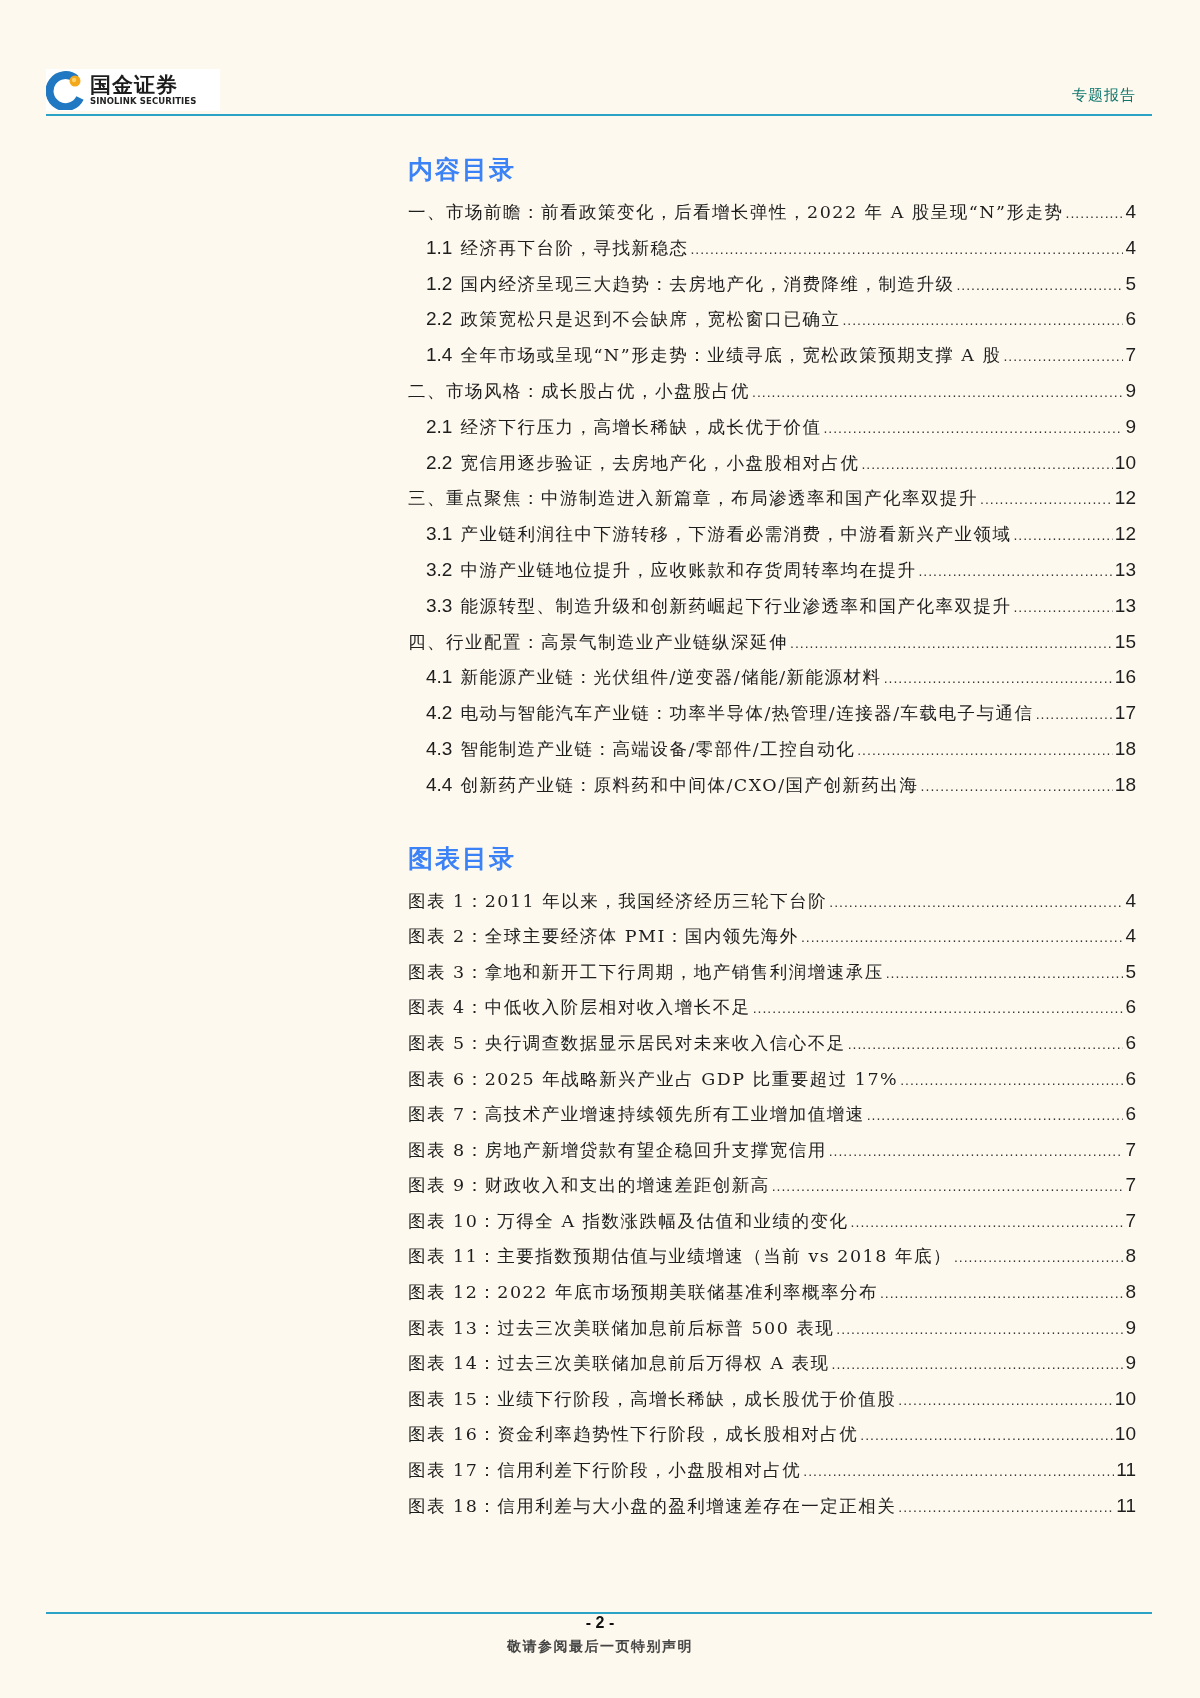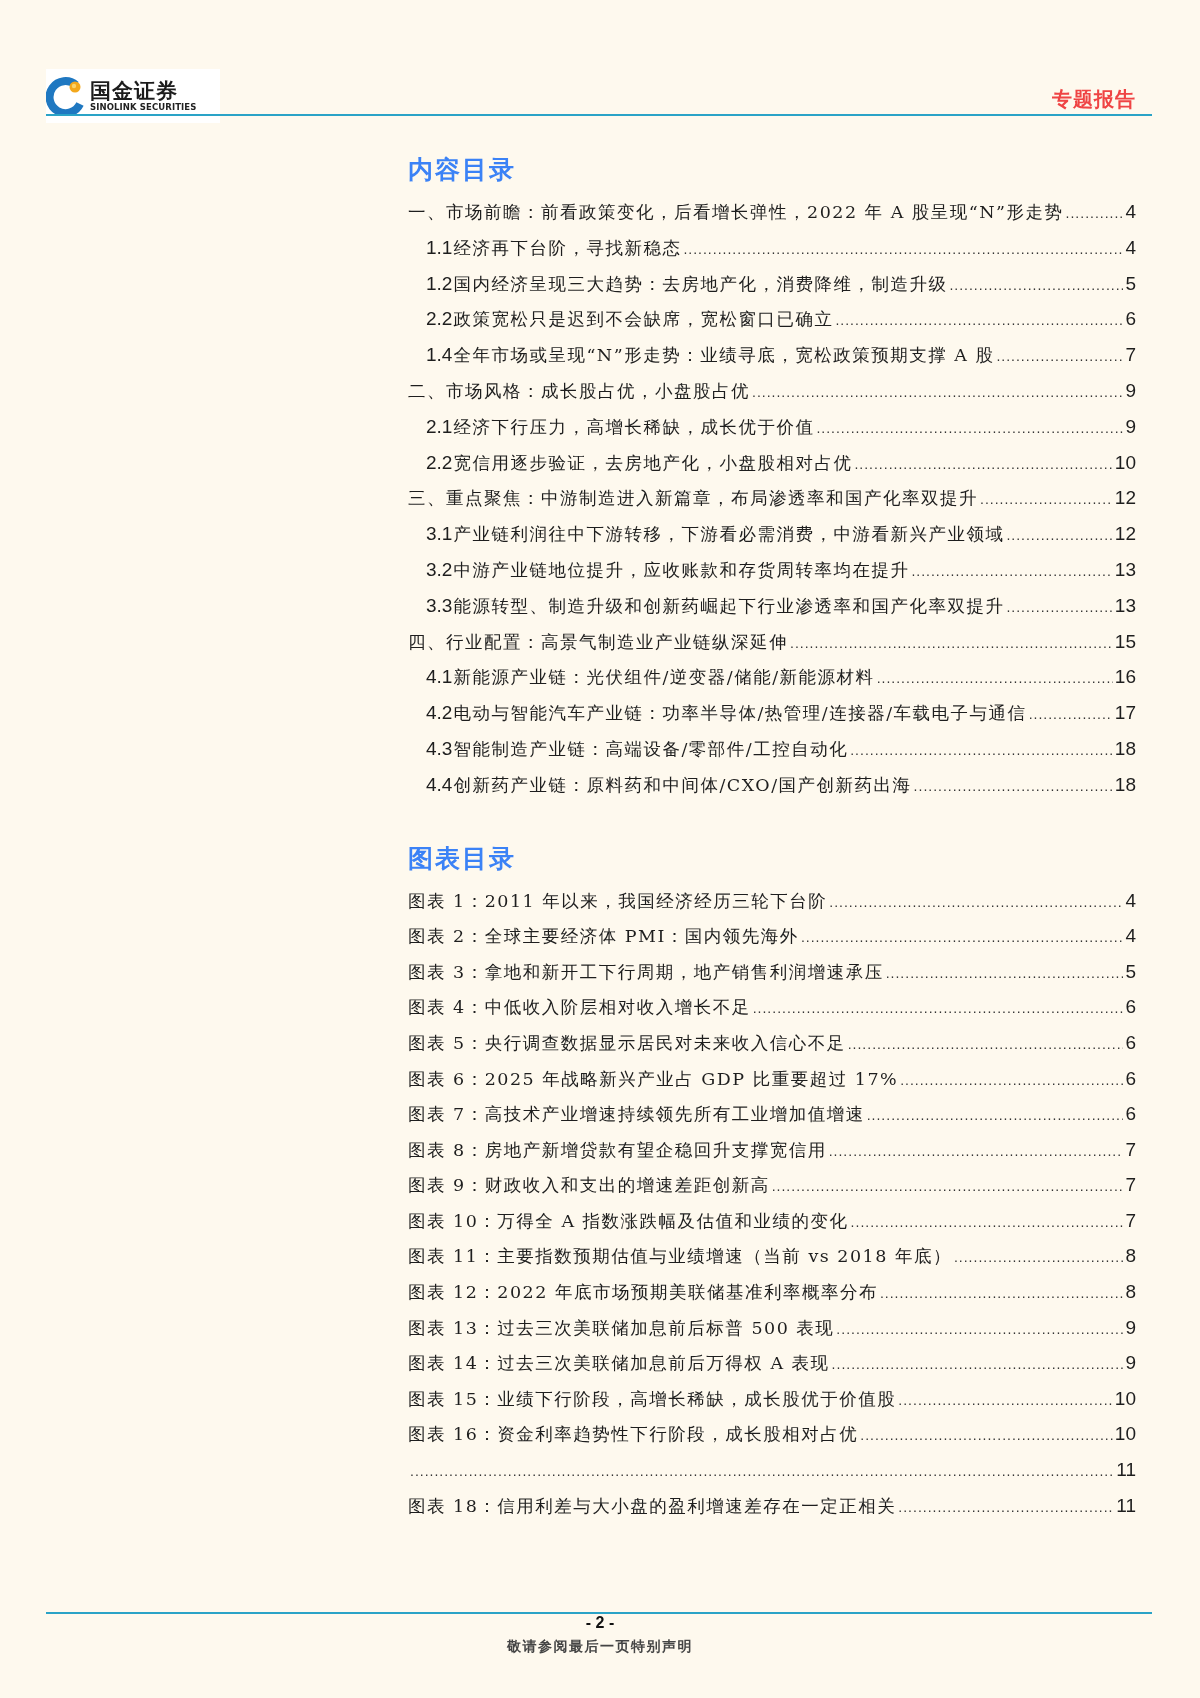--- a/index.html
+++ b/index.html
@@ -5,36 +5,36 @@
   html, body { margin: 0; padding: 0; }
   body {
     width: 1200px; height: 1698px;
     background: #fef9ee;
     position: relative;
     font-family: "Liberation Sans", "DejaVu Sans", sans-serif;
     color: #1a1a1a;
     overflow: hidden;
   }
   .header { position: absolute; left: 0; top: 0; width: 1200px; height: 120px; }
-  .logo { position: absolute; left: 46px; top: 69px; width: 174px; height: 54px; background: #ffffff; display: flex; align-items: center; }
+  .logo { position: absolute; left: 46px; top: 69px; width: 174px; height: 42px; background: #ffffff; display: flex; align-items: center; }
   .logo-mark { position: relative; width: 40px; height: 40px; margin-left: 0px; }
   .logo-mark svg { display: block; }
   .logo-text { margin-left: 4px; display: flex; flex-direction: column; justify-content: center; }
   .logo-cn { font-family: "DejaVu Sans", sans-serif; font-weight: bold; font-size: 21px; color: #1c1c1c; letter-spacing: 1px; line-height: 22px; }
   .logo-en { font-family: "DejaVu Sans", sans-serif; font-weight: bold; font-size: 8.5px; color: #222; line-height: 11px; letter-spacing: 0.1px; }
-  .report-type { position: absolute; right: 64px; top: 86px; font-family: "DejaVu Serif", serif; font-size: 20px; font-weight: bold; color: #ef4444; letter-spacing: 1px; }
+  .report-type { position: absolute; right: 64px; top: 86px; font-family: "DejaVu Serif", serif; font-size: 15px; font-weight: normal; color: #0f766e; letter-spacing: 1px; }
   .top-rule { position: absolute; left: 46px; top: 114px; width: 1106px; height: 2px; background: #2aa3c7; }
 
   .content { position: absolute; left: 408px; top: 150px; width: 728px; }
   .section-title { font-family: "DejaVu Serif", serif; font-weight: bold; font-size: 25px; color: #3b82f6; height: 40px; line-height: 40px; letter-spacing: 2px; margin-bottom: 4px; }
   .toc-list { list-style: none; margin: 0; padding: 0; }
   .toc-row { display: flex; align-items: baseline; height: 35.8px; line-height: 35.8px; font-size: 18.5px; color: #1e1e1e; white-space: nowrap; }
   .toc-row.level2 { padding-left: 18px; }
   .toc-label { flex: 0 0 auto; font-family: "DejaVu Serif", serif; font-size: 17.5px; letter-spacing: 1.5px; }
-  .toc-label .num { font-family: "Liberation Sans", sans-serif; font-size: 19px; letter-spacing: 0; margin-right: 1px; }
+  .toc-label .num { font-family: "Liberation Sans", sans-serif; font-size: 19px; letter-spacing: 0; margin-right: 8px; }
   .toc-dots { flex: 1 1 auto; overflow: hidden; margin: 0 2px; color: #333; font-family: "Liberation Sans", sans-serif; font-size: 14px; letter-spacing: 1px; }
   .toc-dots::before { content: "..................................................................................................................................................................................................."; }
   .toc-page { flex: 0 0 auto; font-family: "Liberation Sans", sans-serif; font-size: 19px; color: #1e1e1e; }
 
   .fig-block { margin-top: 36px; }
   .fig-row { height: 35.6px; line-height: 35.6px; }
 
   .bottom-rule { position: absolute; left: 46px; top: 1612px; width: 1106px; height: 2px; background: #2aa3c7; }
   .page-num { position: absolute; left: 0; width: 1200px; top: 1614px; text-align: center; font-family: "Liberation Sans", sans-serif; font-weight: bold; font-size: 16px; color: #111; }
   .disclaimer { position: absolute; left: 0; width: 1200px; top: 1638px; text-align: center; font-family: Liberation Mono, monospace; font-weight: bold; font-size: 14px; color: #444; letter-spacing: 1.5px; }
@@ -230,20 +230,21 @@
           <span class="toc-label">图表 15：业绩下行阶段，高增长稀缺，成长股优于价值股</span>
           <span class="toc-dots"></span>
           <span class="toc-page">10</span>
         </li>
         <li class="toc-row fig-row">
           <span class="toc-label">图表 16：资金利率趋势性下行阶段，成长股相对占优</span>
           <span class="toc-dots"></span>
           <span class="toc-page">10</span>
         </li>
         <li class="toc-row fig-row">
+          <span class="toc-label">图表 17：信用利差下行阶段，小盘股相对占优</span>
           <span class="toc-dots"></span>
           <span class="toc-page">11</span>
         </li>
         <li class="toc-row fig-row">
           <span class="toc-label">图表 18：信用利差与大小盘的盈利增速差存在一定正相关</span>
           <span class="toc-dots"></span>
           <span class="toc-page">11</span>
         </li>
       </ul>
   </div>

